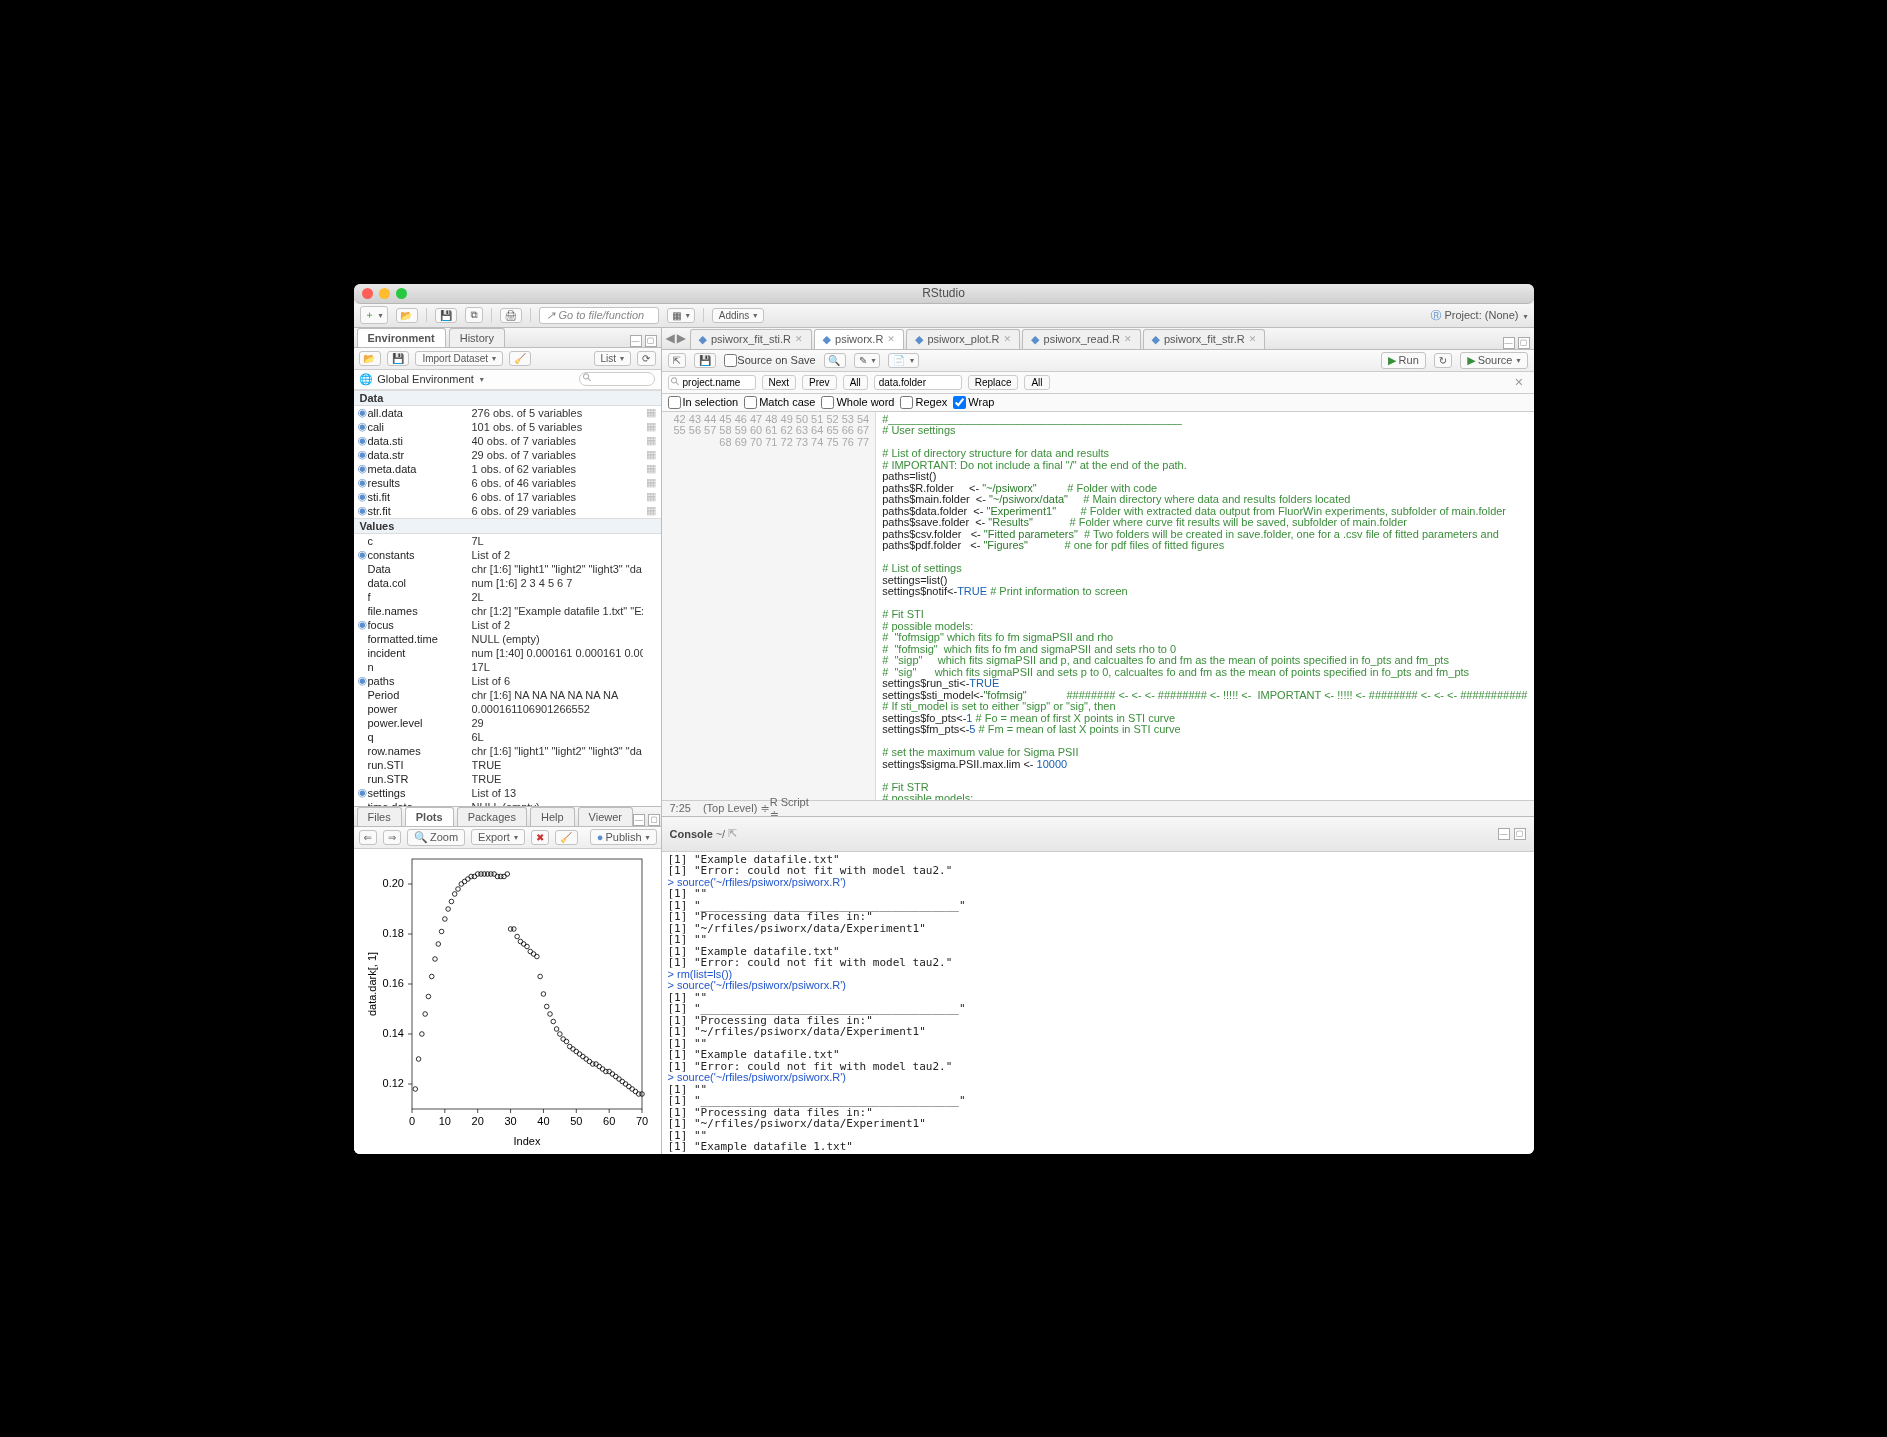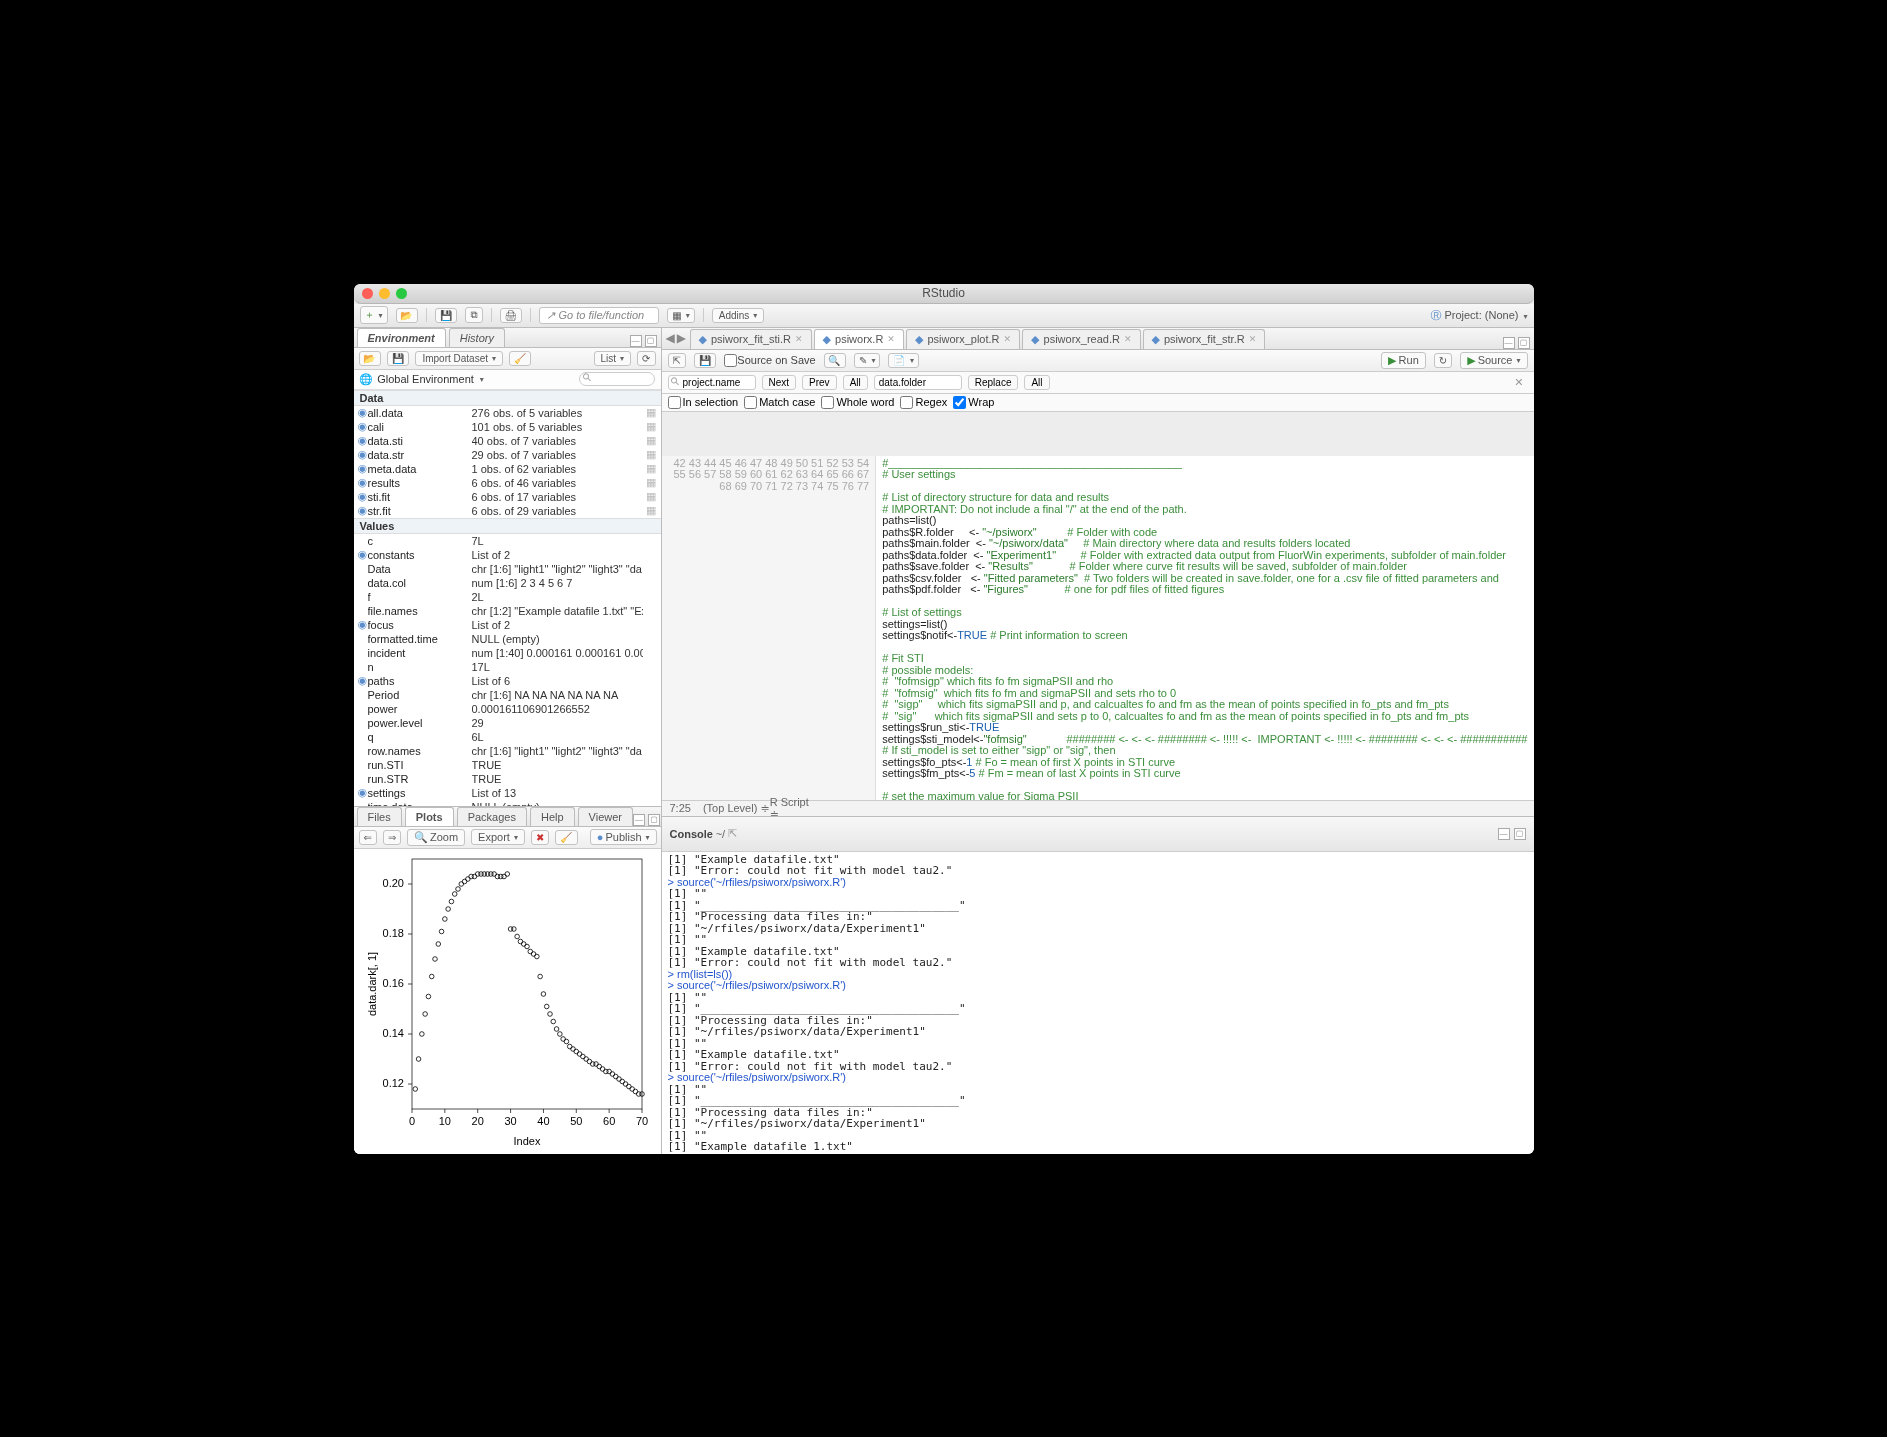--- a/index.html
+++ b/index.html
@@ -47,21 +47,21 @@
 .filetab .x { color: #aaa; font-size: 9px; }
 .srctb { height: 22px; background: linear-gradient(#fbfbfb,#eee); border-bottom: 1px solid #ccc; display: flex; align-items: center; padding: 0 6px; gap: 8px; font-size: 10px; color: #444; }
 .srctb .lbl { display: flex; align-items: center; gap: 0; }
 .findbar { height: 22px; border-bottom: 1px solid #ccc; display: flex; align-items: center; padding: 0 6px; gap: 6px; font-size: 10px; background: #fafafa; }
 .findbar input[type=text] { border: 1px solid #ccc; border-radius: 3px; padding: 1px 14px 1px 14px; font-size: 10px; width: 88px; }
 .findbar .fw { position: relative; }
 .findbar .fw::before { content: "⚲"; position: absolute; left: 3px; top: 0px; color: #aaa; transform: rotate(-45deg); }
 .findbar button { border: 1px solid #ccc; background: #fafafa; border-radius: 3px; padding: 1px 6px; font-size: 10px; cursor: pointer; }
 .findbar label { display: flex; align-items: center; gap: 2px; }
 .findbar .closex { margin-left: auto; color: #999; cursor: pointer; padding: 0 4px; }
-.code { flex: 1; overflow: auto; background: #fff; font-family: Menlo, Consolas, monospace; font-size: 11px; line-height: 11.5px; display: flex; margin-top: 44px; }
+.code { flex: 1; overflow: auto; background: #fff; font-family: Menlo, Consolas, monospace; font-size: 11px; line-height: 11.5px; display: flex; }
 .gutter { background: #f5f5f5; color: #aaa; text-align: right; padding: 2px 6px 2px 2px; border-right: 1px solid #ddd; user-select: none; }
 .codelines { padding: 2px 6px; white-space: pre; color: #222; flex: 1; }
 .c-comment { color: #3b8e3b; }
 .c-str { color: #2a7a2a; }
 .c-kw { color: #1a5fae; }
 .c-num { color: #1a5fae; }
 .srcstatus { height: 16px; border-top: 1px solid #ccc; background: #f3f3f3; display: flex; align-items: center; padding: 0 8px; font-size: 10px; color: #666; }
 .srcstatus .right { margin-left: auto; }
 .consolewrap { border-top: 1px solid #bcbcbc; display: flex; flex-direction: column; height: 338px; }
 .contb { height: 35px; background: linear-gradient(#f7f7f7,#e6e6e6); border-bottom: 1px solid #ccc; display: flex; align-items: center; padding: 0 8px; font-size: 10px; color: #444; }
@@ -102,21 +102,21 @@
     <div class="spacer"></div>
     <span class="project caret">
       <span style="color:#5b8ecb">Ⓡ</span>
       <span>Project: (None)</span>
     </span>
   </div>
 
   <div class="body">
     <div class="left">
       <div class="pane-tabs">
-        <div id="env-tabs" style="display: flex; font-style: italic;">
+        <div id="env-tabs" style="display: flex;">
             <div class="pane-tab active">Environment</div>
             <div class="pane-tab">History</div>
           </div>
         <div class="pane-ctrls">
           <span>—</span>
           <span>▢</span>
         </div>
       </div>
       <div class="subtb envtb">
         <span class="tbtn small">📂</span>

